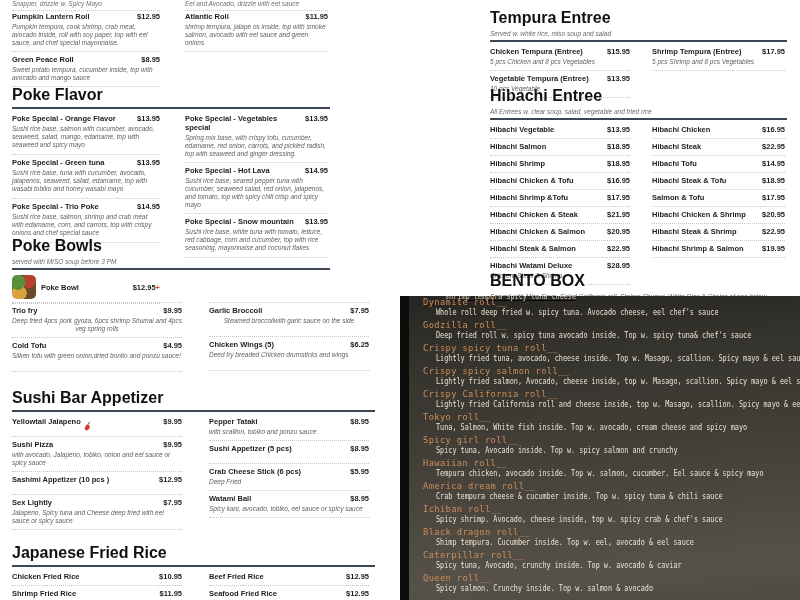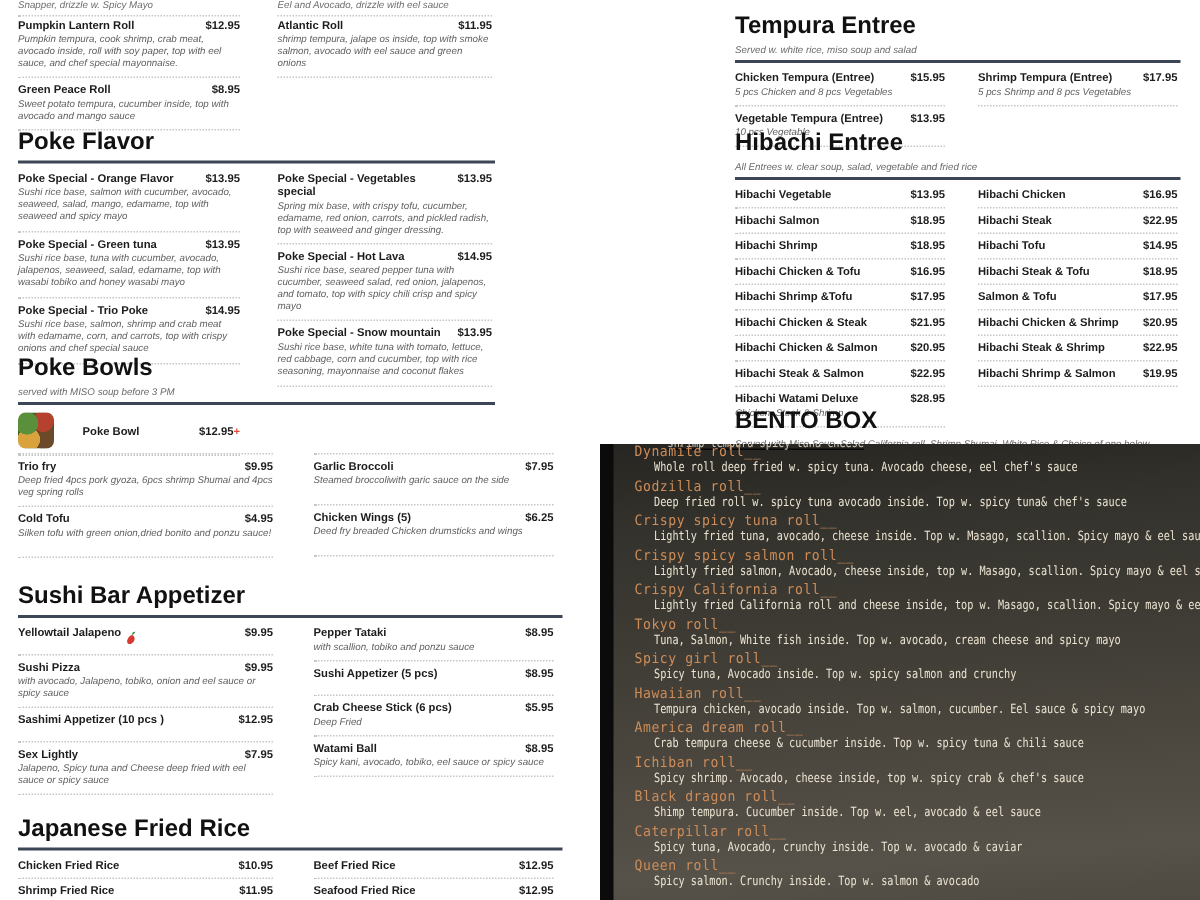--- a/index.html
+++ b/index.html
@@ -33,25 +33,25 @@
   .plus{color:#e04a35;}
   .desc{font-size:6.5px;font-style:italic;color:#606060;line-height:8px;margin-top:2px;}
   .chili{width:8px;height:9px;margin-left:3px;flex:none;}
   .thumb{width:24px;height:24px;border-radius:5px;margin-right:5px;flex:none;
      background:
        radial-gradient(circle at 25% 30%,#5a8f3c 0 30%,transparent 31%),
        radial-gradient(circle at 70% 25%,#b5412e 0 28%,transparent 29%),
        radial-gradient(circle at 30% 75%,#d9a23c 0 30%,transparent 31%),
        radial-gradient(circle at 75% 70%,#6b4a2a 0 32%,transparent 33%),
        #3e5a2b;}
-  .head.with-thumb{align-items:center;gap:14px;}
+  .head.with-thumb{align-items:center;}
 
   .sec-poke .item{min-height:36px;}
   .sec-plates .item{min-height:26px;}
-  .sec-plates .col .item:first-child{border-top:1px dotted #c6c6c6;}
+  .sec-plates .col .item:first-child{border-top:1px dotted #c6c6c6;text-align:center;}
   .sec-sushibar .item{min-height:15px;}
   .partial-row{position:absolute;top:0;left:12px;width:331px;}
   .partial-row .pcell{font-size:6.5px;font-style:italic;color:#6f6f6f;
       padding-bottom:3px;border-bottom:1px dotted #c6c6c6;line-height:7px;}
   .partial-row .p1{position:absolute;left:0;top:0;width:148px;}
   .partial-row .p2{position:absolute;left:173px;top:0;width:143px;}
 
   
   .board{position:absolute;left:400px;top:296px;width:400px;height:304px;overflow:hidden;
      background:linear-gradient(176deg,#262521 0%,#33322c 18%,#403d36 45%,

